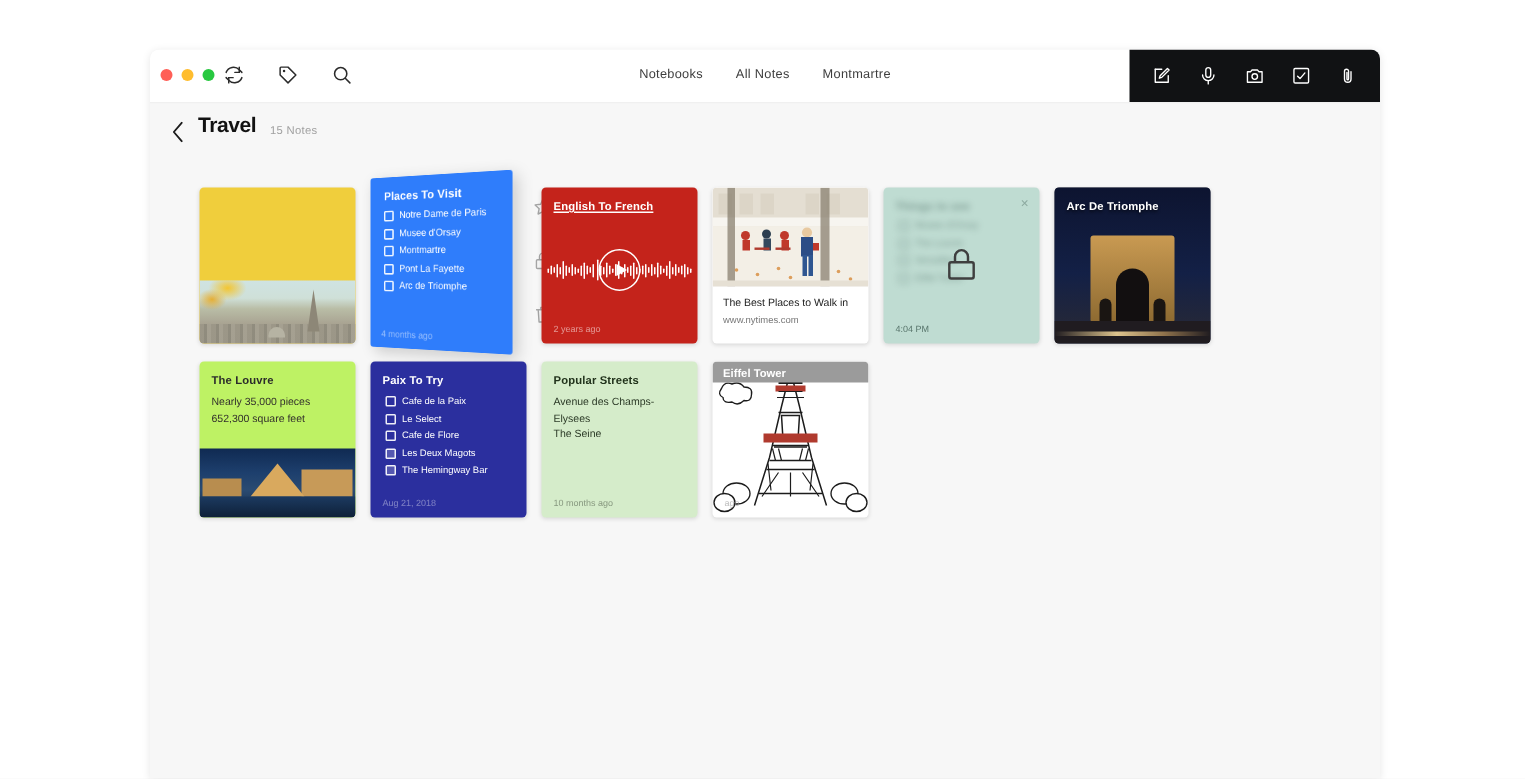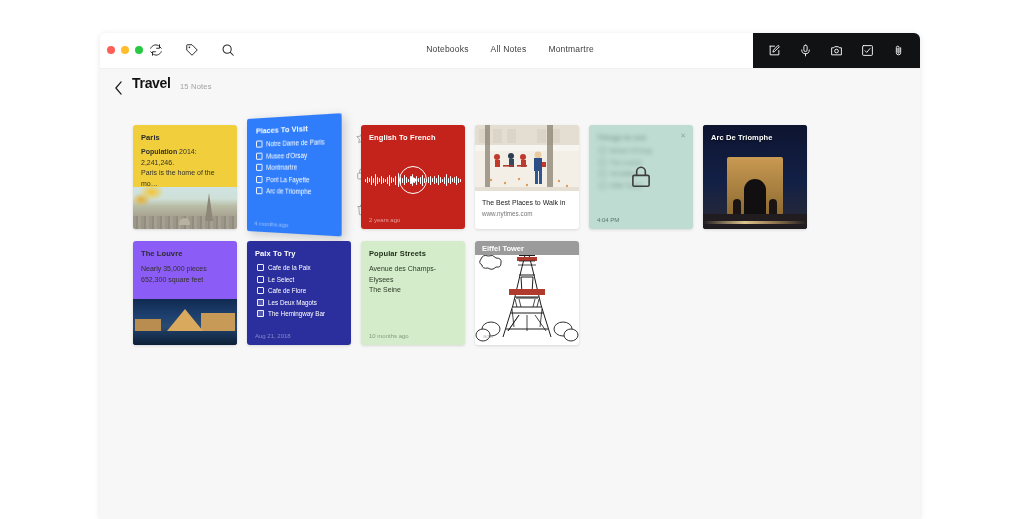--- a/index.html
+++ b/index.html
@@ -89,21 +89,21 @@
   .chk-row{display:flex;align-items:center;gap:4px;margin-bottom:4.5px;margin-left:2px;}
   .chk-box{width:5px;height:5px;border:0.9px solid rgba(255,255,255,.92);border-radius:1px;flex:none;}
   .chk-box.done{background:rgba(255,255,255,.2);}
   .chk-text{font-size:6.3px;color:#fff;white-space:nowrap;}
   .card-places .c-date{color:rgba(255,255,255,.75);bottom:5px;left:8px;}
   .actions{position:absolute;left:108px;top:6px;display:flex;flex-direction:column;gap:22px;}
   .action-icon{width:14px;height:14px;cursor:pointer;opacity:.6;}
 
   
   .card-audio{background:#c4231b;}
-  .card-audio .c-title{color:#fff;}
+  .card-audio .c-title{color:#fff;text-decoration:underline;}
   .waveform{position:absolute;left:0;top:44px;width:100%;height:22px;display:flex;align-items:center;gap:1.5px;padding:0 4px;box-sizing:border-box;}
   .wbar{width:1.5px;background:#fff;border-radius:1px;}
   .playbtn{position:absolute;left:50%;top:55px;transform:translate(-50%,-50%);
     width:26px;height:26px;border:1.2px solid #fff;border-radius:50%;display:flex;align-items:center;justify-content:center;cursor:pointer;}
   .playtri{width:0;height:0;border-left:7px solid #fff;border-top:4.5px solid transparent;border-bottom:4.5px solid transparent;margin-left:2px;}
   .card-audio .c-date{color:rgba(255,255,255,.8);}
 
   
   .card-web{background:#fff;}
   .web-img{position:absolute;left:0;top:0;width:100%;height:66px;background:#e9e5de;overflow:hidden;}
@@ -129,21 +129,21 @@
   .arc-hole{position:absolute;left:50%;bottom:0;transform:translateX(-50%);
     width:22px;height:36px;background:#120f10;border-radius:11px 11px 0 0;}
   .arc-hole2{position:absolute;left:6px;bottom:0;width:8px;height:16px;background:#1a1512;border-radius:4px 4px 0 0;}
   .arc-hole3{position:absolute;right:6px;bottom:0;width:8px;height:16px;background:#1a1512;border-radius:4px 4px 0 0;}
   .arc-ground{position:absolute;left:0;bottom:0;width:100%;height:15px;background:#201c20;}
   .arc-trail{position:absolute;left:0;bottom:5px;width:100%;height:3px;
     background:linear-gradient(90deg,rgba(255,220,150,0) 0%,rgba(255,225,160,.85) 40%,rgba(255,200,120,.5) 70%,rgba(255,220,150,0) 100%);}
   .card-arc .c-title{color:#fff;position:absolute;left:8px;top:8px;z-index:3;text-shadow:0 1px 2px rgba(0,0,0,.6);}
 
   
-  .card-louvre{background:#8b5cf6;}
+  .card-louvre{background:#bef264;}
   .card-louvre .c-title{color:#2b2b2b;margin-bottom:6px;}
   .card-louvre .c-body{color:#33302c;}
   .louvre-photo{position:absolute;left:0;bottom:0;width:100%;height:46px;
     background:linear-gradient(#102a52 0%,#1d3f6d 35%,#2a4b72 60%,#15253f 100%);overflow:hidden;}
   .louvre-pyr{position:absolute;left:50%;bottom:14px;transform:translateX(-50%);
     width:0;height:0;border-left:18px solid transparent;border-right:18px solid transparent;border-bottom:22px solid #d9a95e;}
   .louvre-bldg{position:absolute;right:2px;bottom:14px;width:34px;height:18px;background:#c79a58;}
   .louvre-bldg2{position:absolute;left:2px;bottom:14px;width:26px;height:12px;background:#b88d4f;}
   .louvre-water{position:absolute;left:0;bottom:0;width:100%;height:14px;background:linear-gradient(#1c3a60,#0e2038);}
 
@@ -250,27 +250,20 @@
     <div class="page-title">Travel</div>
     <div class="note-count">15 Notes</div>
   </div>
 
   <div class="grid">
 
     <div class="row">
 
       <div class="cardslot">
         <div class="card card-paris">
-          <div class="pad">
-            <div class="c-title">Paris</div>
-            <div class="c-body">
-              <b>Population</b><span> 2014: 2,241,246.</span>
-            </div>
-            <div class="c-body">Paris is the home of the mo…</div>
-          </div>
           <div class="paris-photo">
             <div class="paris-city"></div>
             <div class="paris-dome"></div>
             <div class="paris-tower"></div>
           </div>
         </div>
       </div>
 
       <div class="cardslot">
         <div class="tilt-wrap">

